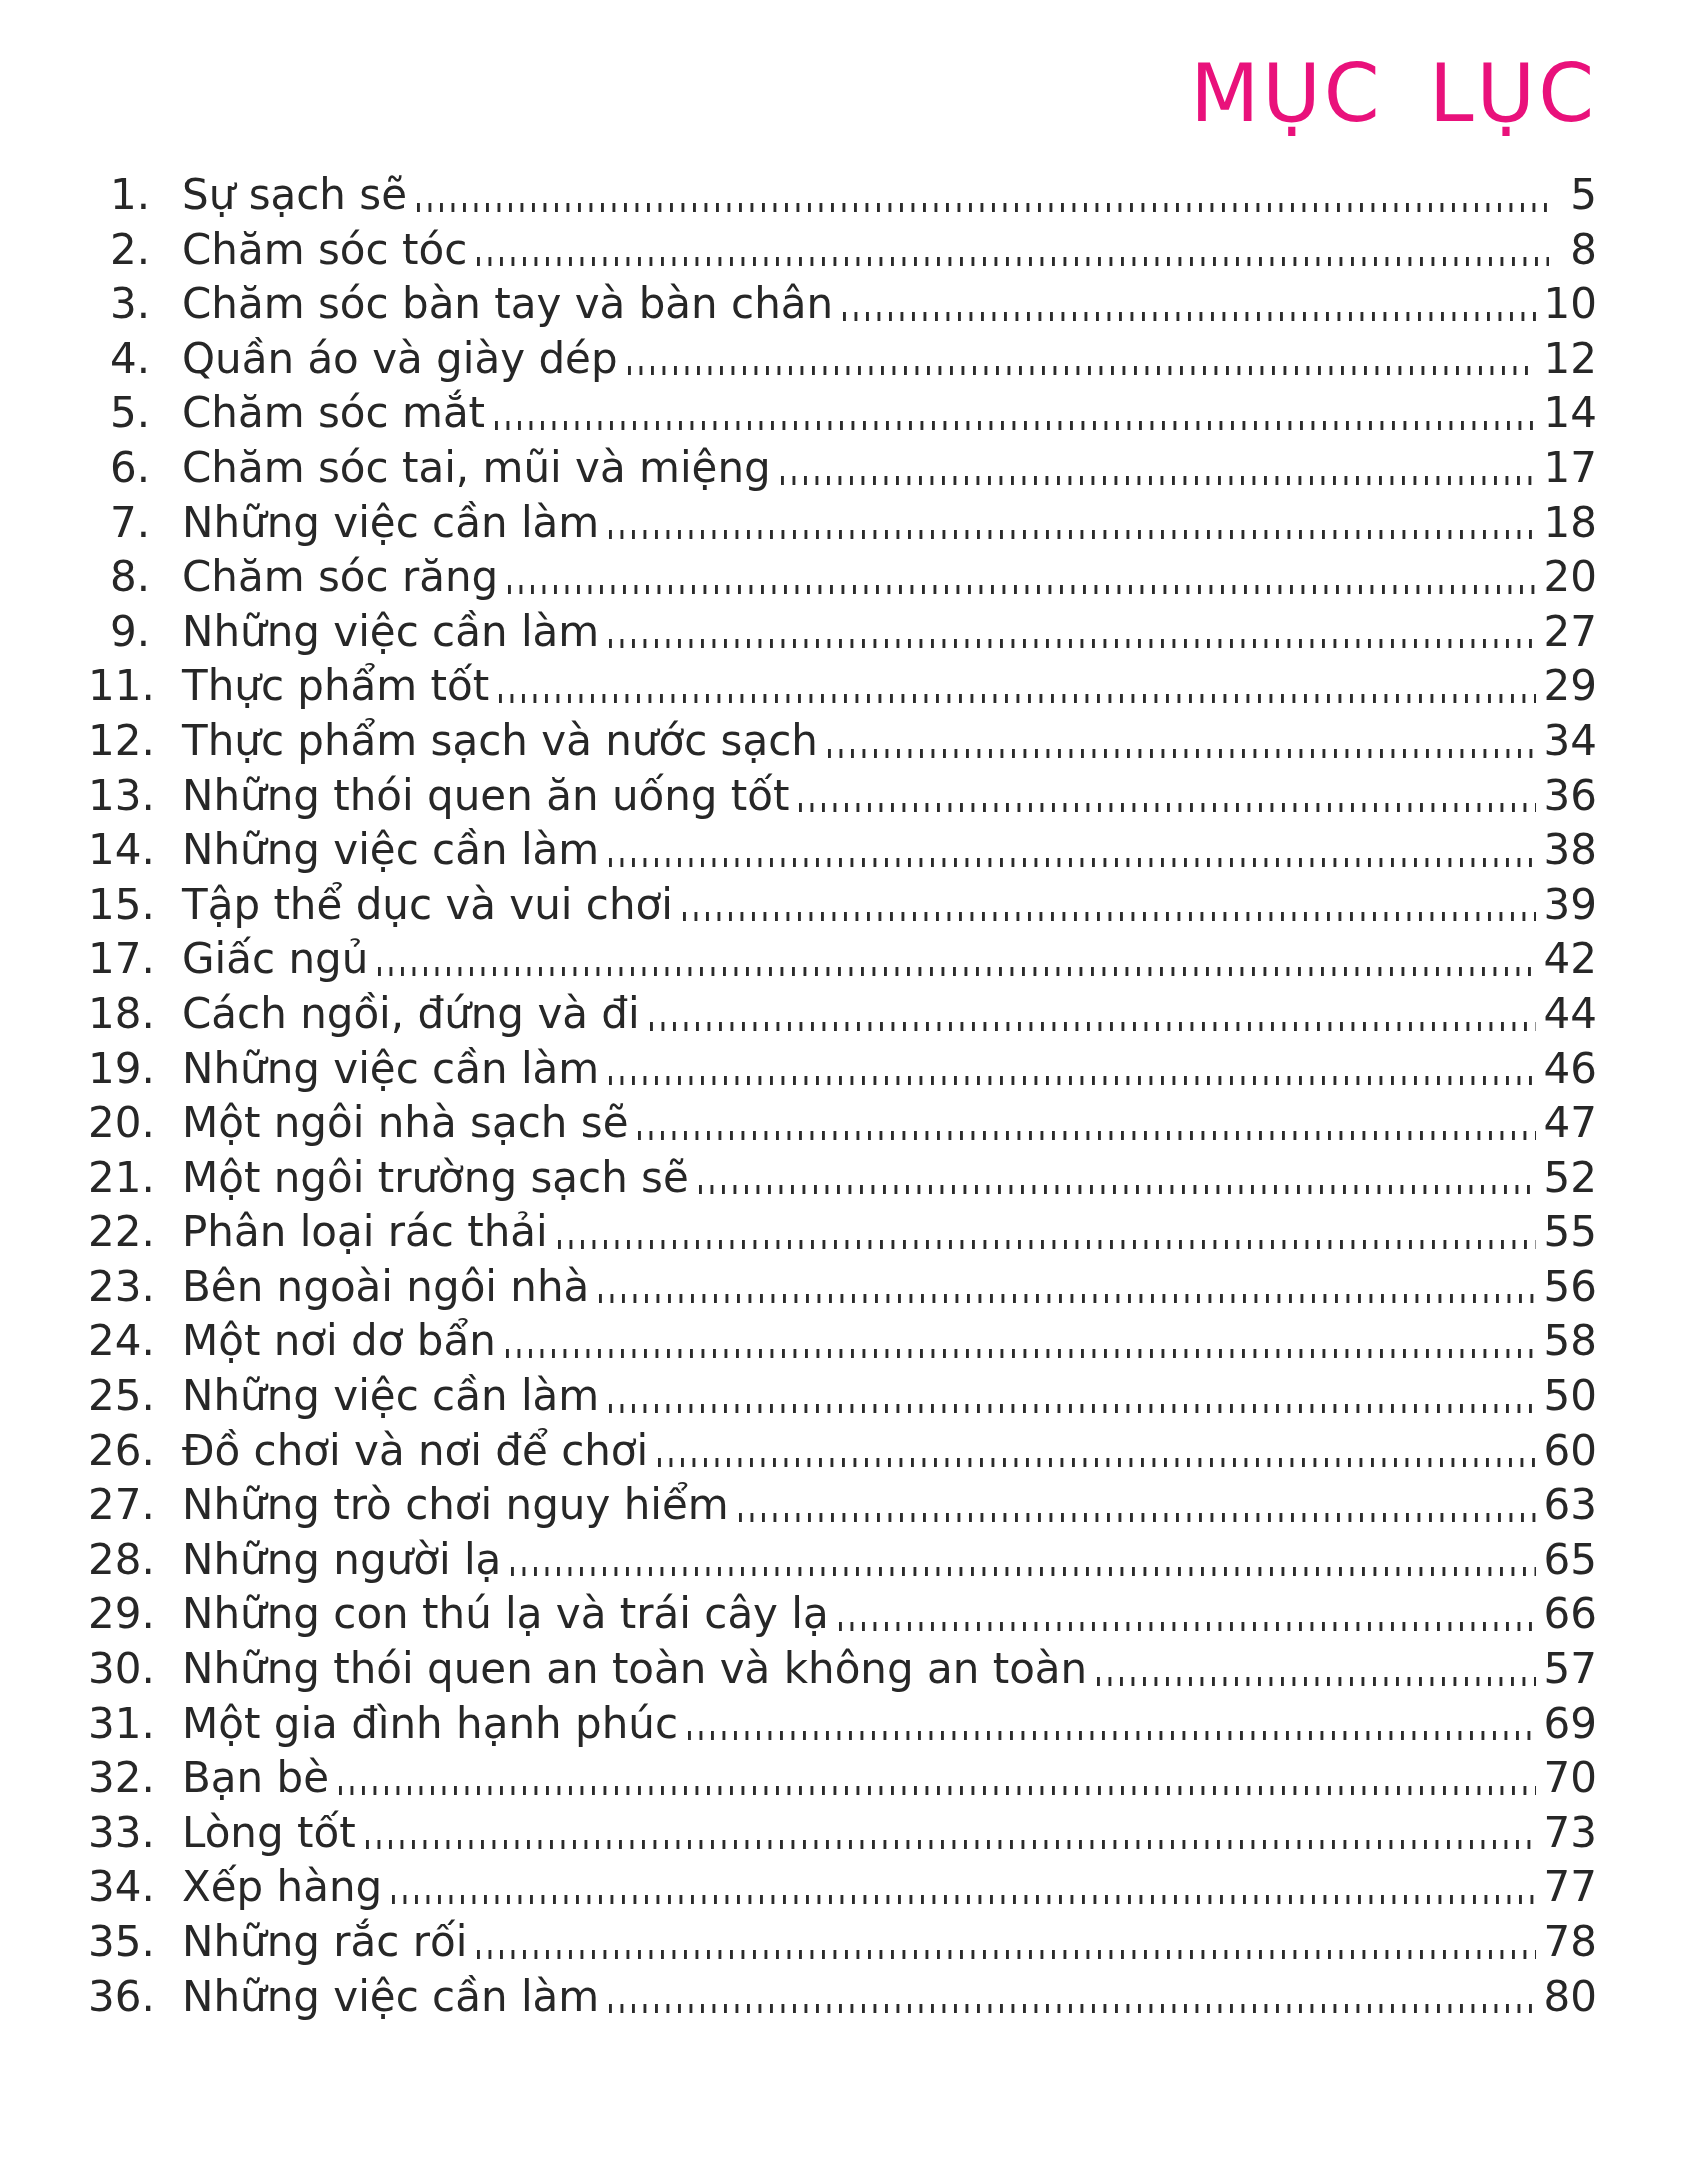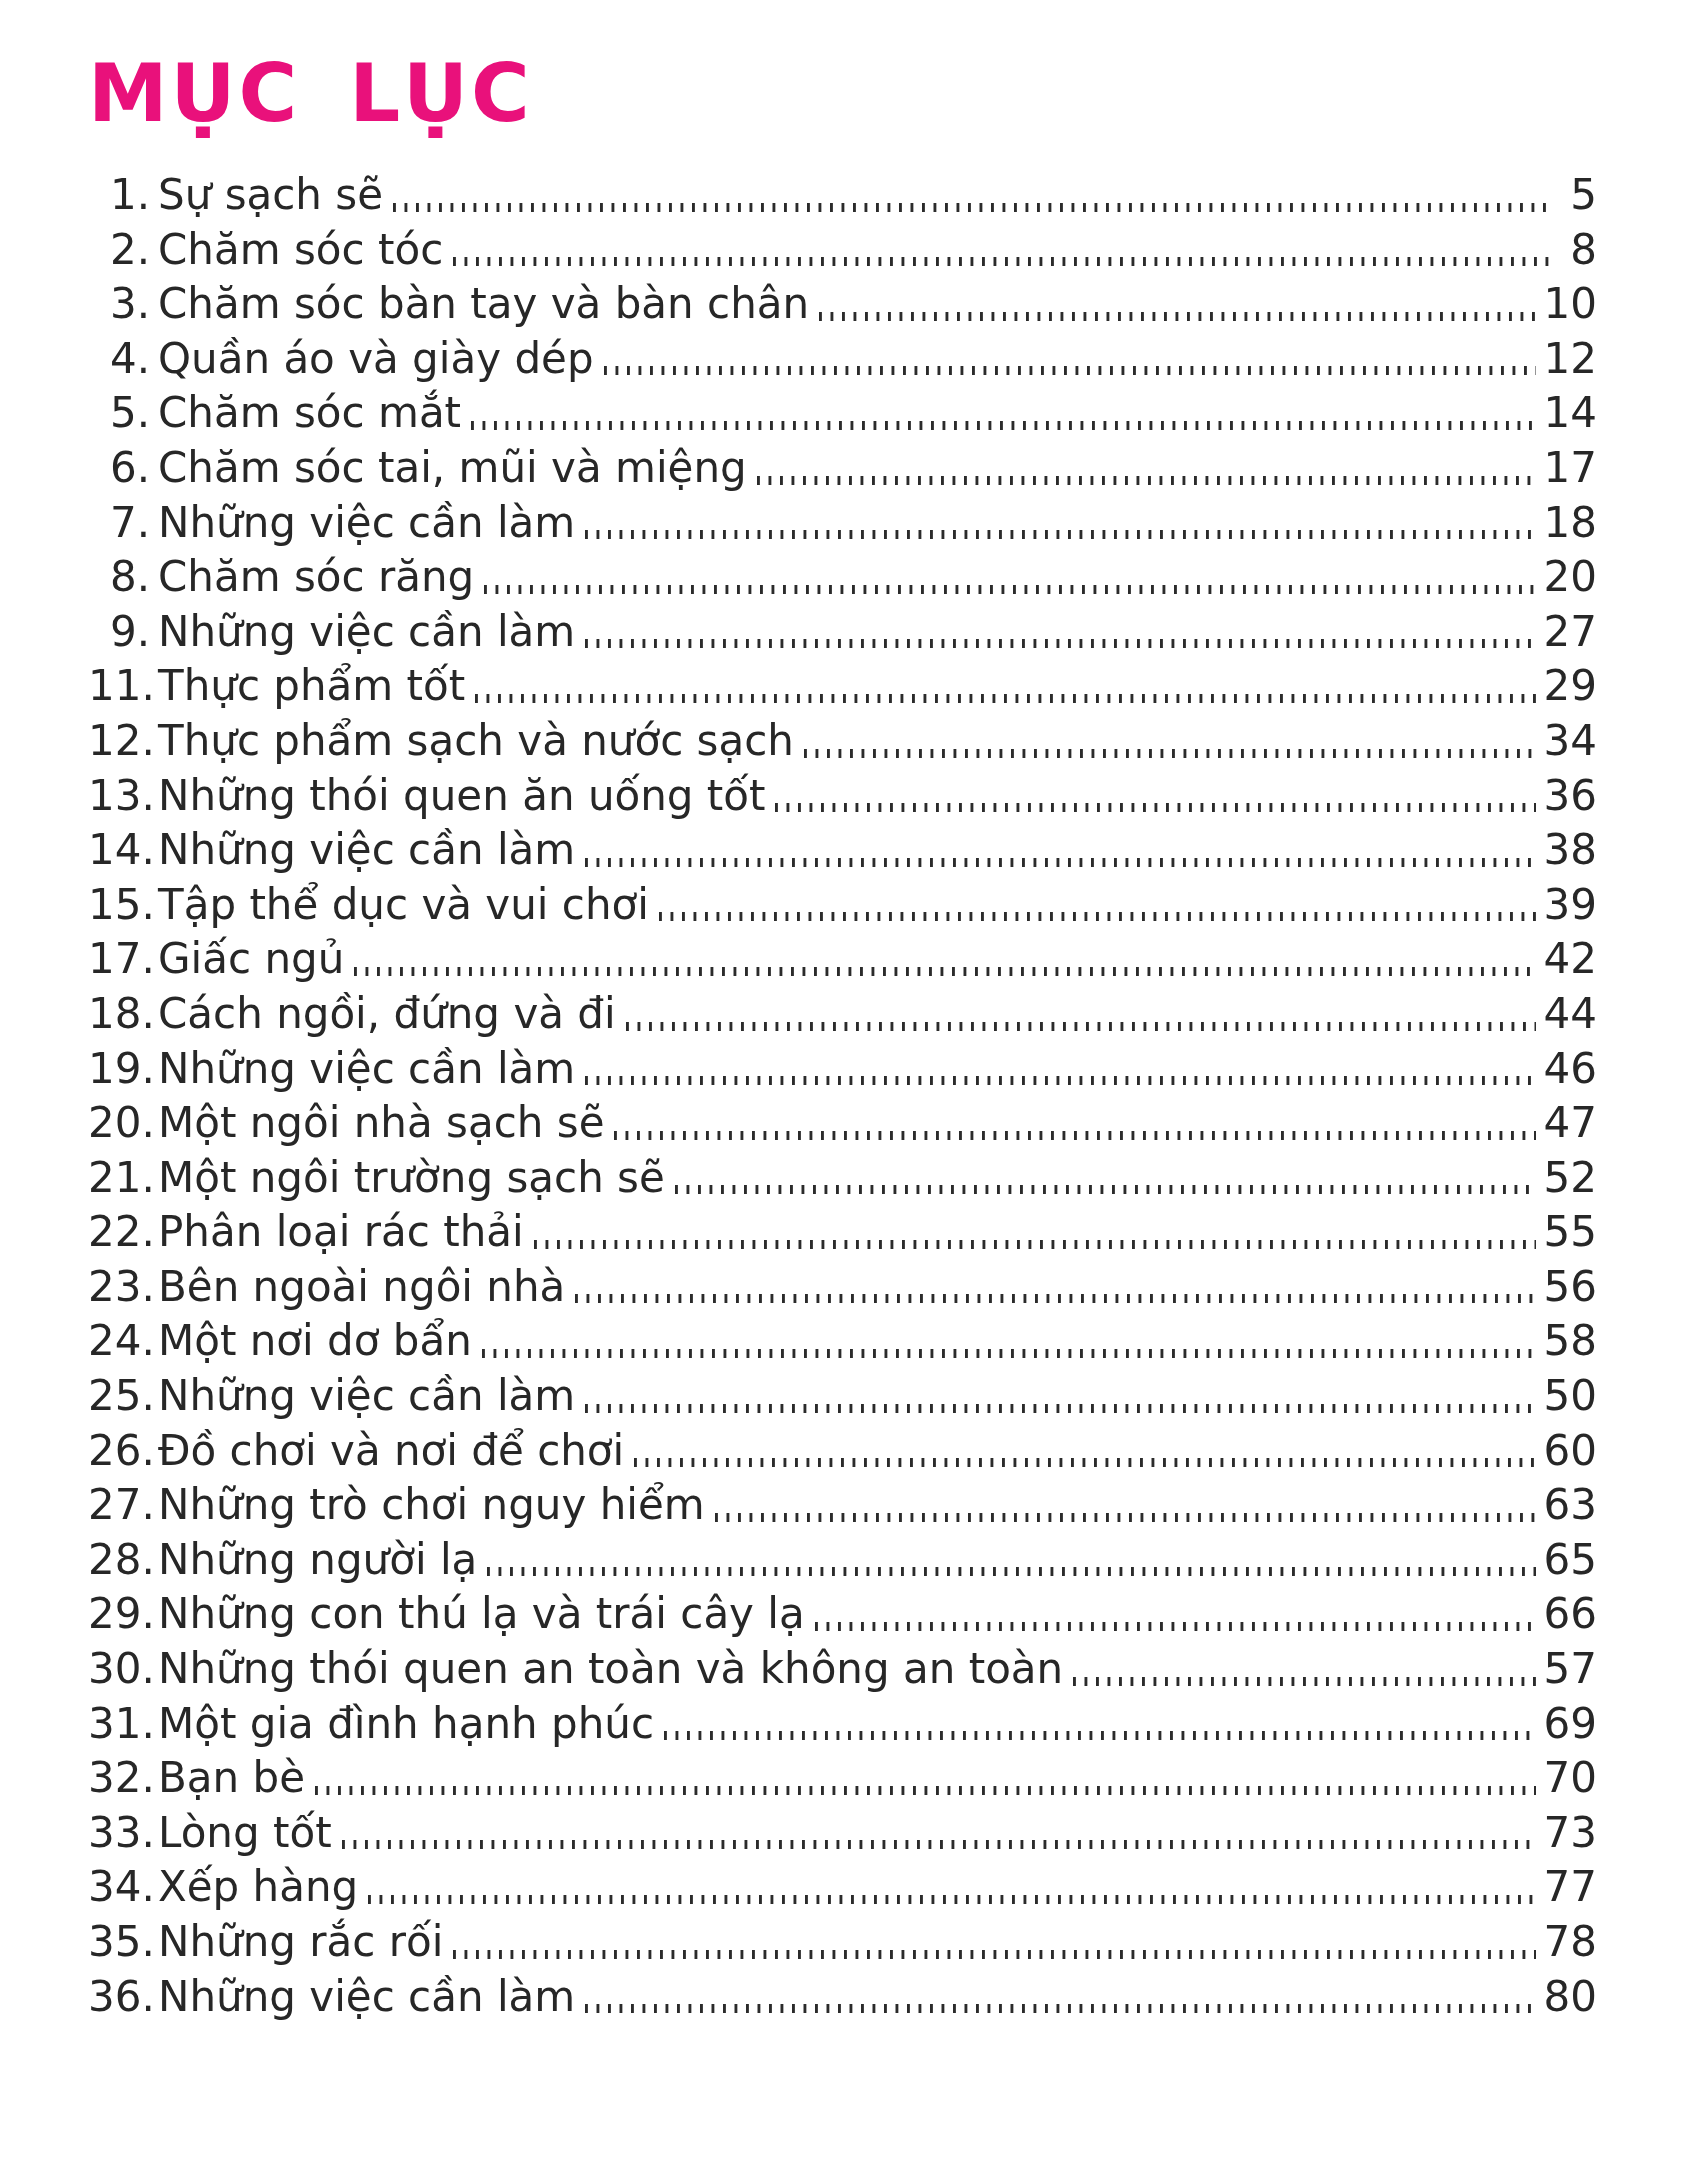--- a/index.html
+++ b/index.html
@@ -15,24 +15,24 @@
     color: #272727;
   }
   .page {
     box-sizing: border-box;
     width: 1684px;
     height: 2184px;
     padding: 42px 87px 40px 88px;
   }
   h1.title {
     margin: 0 0 22px 0;
-    text-align: left;
+    text-align: right;
     font-size: 80px;
     line-height: 104px;
-    font-weight: 700;
+    font-weight: 400;
     letter-spacing: 3px;
     word-spacing: 18px;
     color: #e9117b;
   }
   ol.toc {
     list-style: none;
     margin: 0;
     padding: 0;
   }
   li.row {
@@ -43,21 +43,21 @@
     font-size: 42px;
     white-space: nowrap;
   }
   .num {
     flex: none;
     width: 62px;
     text-align: right;
   }
   .label {
     flex: none;
-    margin-left: 8px;
+    margin-left: 32px;
   }
   .dots {
     flex: 1 1 auto;
     align-self: flex-end;
     height: 9px;
     margin: 0 8px 11px 10px;
     background-image: repeating-linear-gradient(90deg, #2b2b2b 0 3px, transparent 3px 11.5px);
     background-repeat: repeat-x;
     background-size: 11.5px 9px;
     background-position: left bottom;

